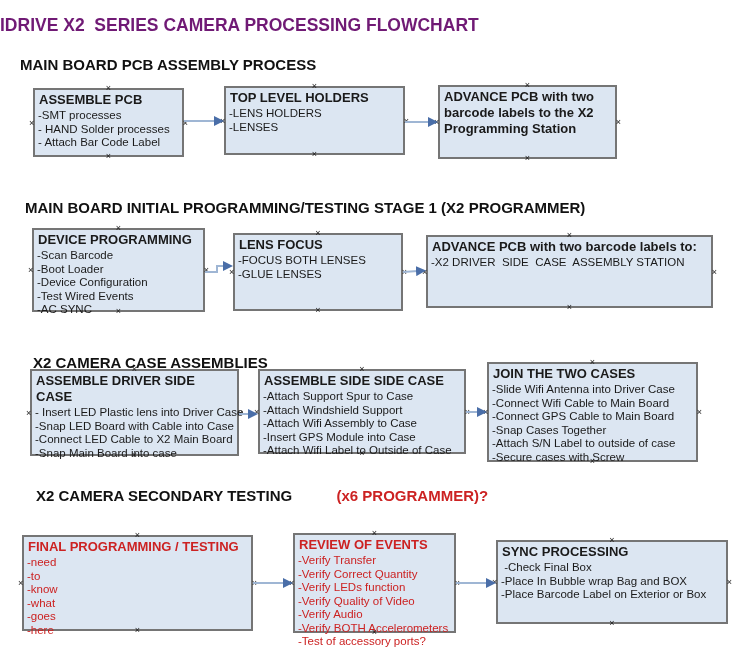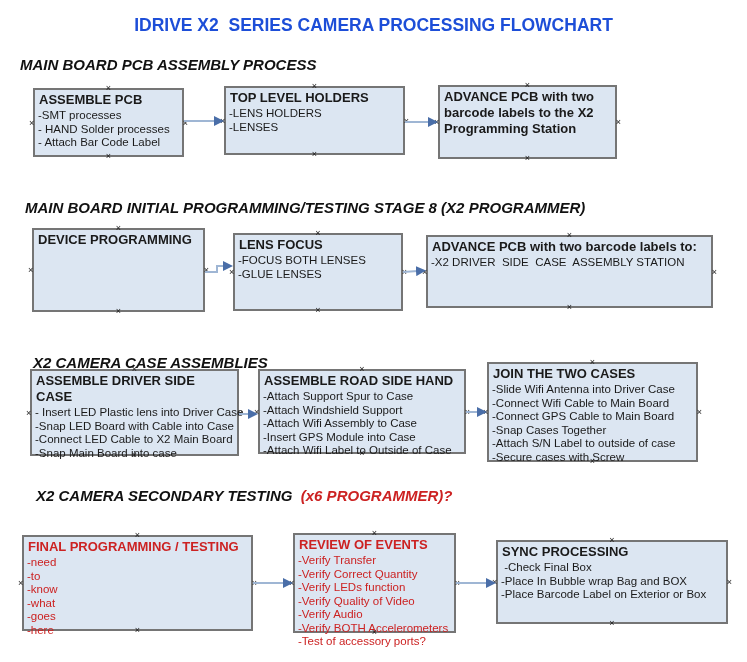--- a/index.html
+++ b/index.html
@@ -3,32 +3,32 @@
 <meta charset="utf-8">
 <style>
   html,body { margin:0; padding:0; background:#ffffff; }
   #canvas {
     position:relative; width:747px; height:662px; background:#ffffff;
     font-family:"Liberation Sans","DejaVu Sans",sans-serif; color:#1a1a1a;
     overflow:hidden;
   }
   h1#title {
     position:absolute; top:14px; left:0; width:747px; margin:0;
-    font-size:17.5px; line-height:22px; font-weight:bold; text-align:center;
-    white-space:pre; color:#1d4ed8;
+    font-size:17.5px; line-height:22px; font-weight:bold; text-align:left;
+    white-space:pre; color:#701a75;
   }
   .sec-head {
     position:absolute; margin:0; font-size:15px; line-height:18px;
-    font-weight:bold; white-space:pre; color:#111;font-style:italic;
+    font-weight:bold; white-space:pre; color:#111;
   }
   #sec1-head { left:20px; top:56px; }
   #sec2-head { left:25px; top:199px; }
   #sec3-head { left:33px; top:354px; }
   #sec4-head { left:36px; top:487px; }
-  .red-part { color:#cc2222; }
+  .red-part { color:#cc2222;margin-left:36px; }
 
   .box {
     position:absolute; box-sizing:border-box;
     background:#dce6f2; border:2px solid #757575;
     padding:1px 3px 0 3px;
     font-size:11.5px; line-height:13.5px; color:#1a1a1a;
   }
   .box h3 { margin:1px; padding:0; font-size:13px; line-height:16px; font-weight:bold; white-space:normal; }
   .box .line { white-space:pre; }
   .box.red-box, .box.red-box h3 { color:#cc2222; }
@@ -59,21 +59,21 @@
   #arrow-layer { position:absolute; left:0; top:0; width:747px; height:662px; pointer-events:none; }
 </style>
 </head>
 <body>
 
 <div id="canvas">
 
   <h1 id="title">IDRIVE X2  SERIES CAMERA PROCESSING FLOWCHART</h1>
 
   <h2 id="sec1-head" class="sec-head">MAIN BOARD PCB ASSEMBLY PROCESS</h2>
-  <h2 id="sec2-head" class="sec-head">MAIN BOARD INITIAL PROGRAMMING/TESTING STAGE 8 (X2 PROGRAMMER)</h2>
+  <h2 id="sec2-head" class="sec-head">MAIN BOARD INITIAL PROGRAMMING/TESTING STAGE 1 (X2 PROGRAMMER)</h2>
   <h2 id="sec3-head" class="sec-head">X2 CAMERA CASE ASSEMBLIES</h2>
   <h2 id="sec4-head" class="sec-head"><span>X2 CAMERA SECONDARY TESTING </span><span class="red-part"> (x6 PROGRAMMER)?</span></h2>
 
   <div id="box-a" class="box">
     <h3>ASSEMBLE PCB</h3>
     <div>
         <div class="line">-SMT processes</div>
         <div class="line">- HAND Solder processes</div>
         <div class="line">- Attach Bar Code Label</div>
       </div>
@@ -97,20 +97,27 @@
     <h3>ADVANCE PCB with two barcode labels to the  X2 Programming Station</h3>
     <div></div>
   <span class="anchor anchor-t">×</span>
       <span class="anchor anchor-b">×</span>
       <span class="anchor anchor-l">×</span>
       <span class="anchor anchor-r">×</span>
     </div>
 
   <div id="box-d" class="box">
     <h3>DEVICE PROGRAMMING</h3>
+    <div>
+        <div class="line">-Scan Barcode</div>
+        <div class="line">-Boot Loader</div>
+        <div class="line">-Device Configuration</div>
+        <div class="line">-Test Wired Events</div>
+        <div class="line">-AC SYNC</div>
+      </div>
   <span class="anchor anchor-t">×</span>
       <span class="anchor anchor-b">×</span>
       <span class="anchor anchor-l">×</span>
       <span class="anchor anchor-r">×</span>
     </div>
   <div id="box-e" class="box">
     <h3>LENS FOCUS</h3>
     <div>
         <div class="line">-FOCUS BOTH LENSES</div>
         <div class="line">-GLUE LENSES</div>
@@ -138,21 +145,21 @@
         <div class="line">-Snap LED Board with Cable into Case</div>
         <div class="line">-Connect LED Cable to X2 Main Board</div>
         <div class="line">-Snap Main Board into case</div>
       </div>
   <span class="anchor anchor-t">×</span>
       <span class="anchor anchor-b">×</span>
       <span class="anchor anchor-l">×</span>
       <span class="anchor anchor-r">×</span>
     </div>
   <div id="box-h" class="box">
-    <h3>ASSEMBLE ROAD SIDE HAND</h3>
+    <h3>ASSEMBLE SIDE SIDE CASE</h3>
     <div>
         <div class="line">-Attach Support Spur to Case</div>
         <div class="line">-Attach Windshield Support</div>
         <div class="line">-Attach Wifi Assembly to Case</div>
         <div class="line">-Insert GPS Module into Case</div>
         <div class="line">-Attach Wifi Label to Outside of Case</div>
       </div>
   <span class="anchor anchor-t">×</span>
       <span class="anchor anchor-b">×</span>
       <span class="anchor anchor-l">×</span>

